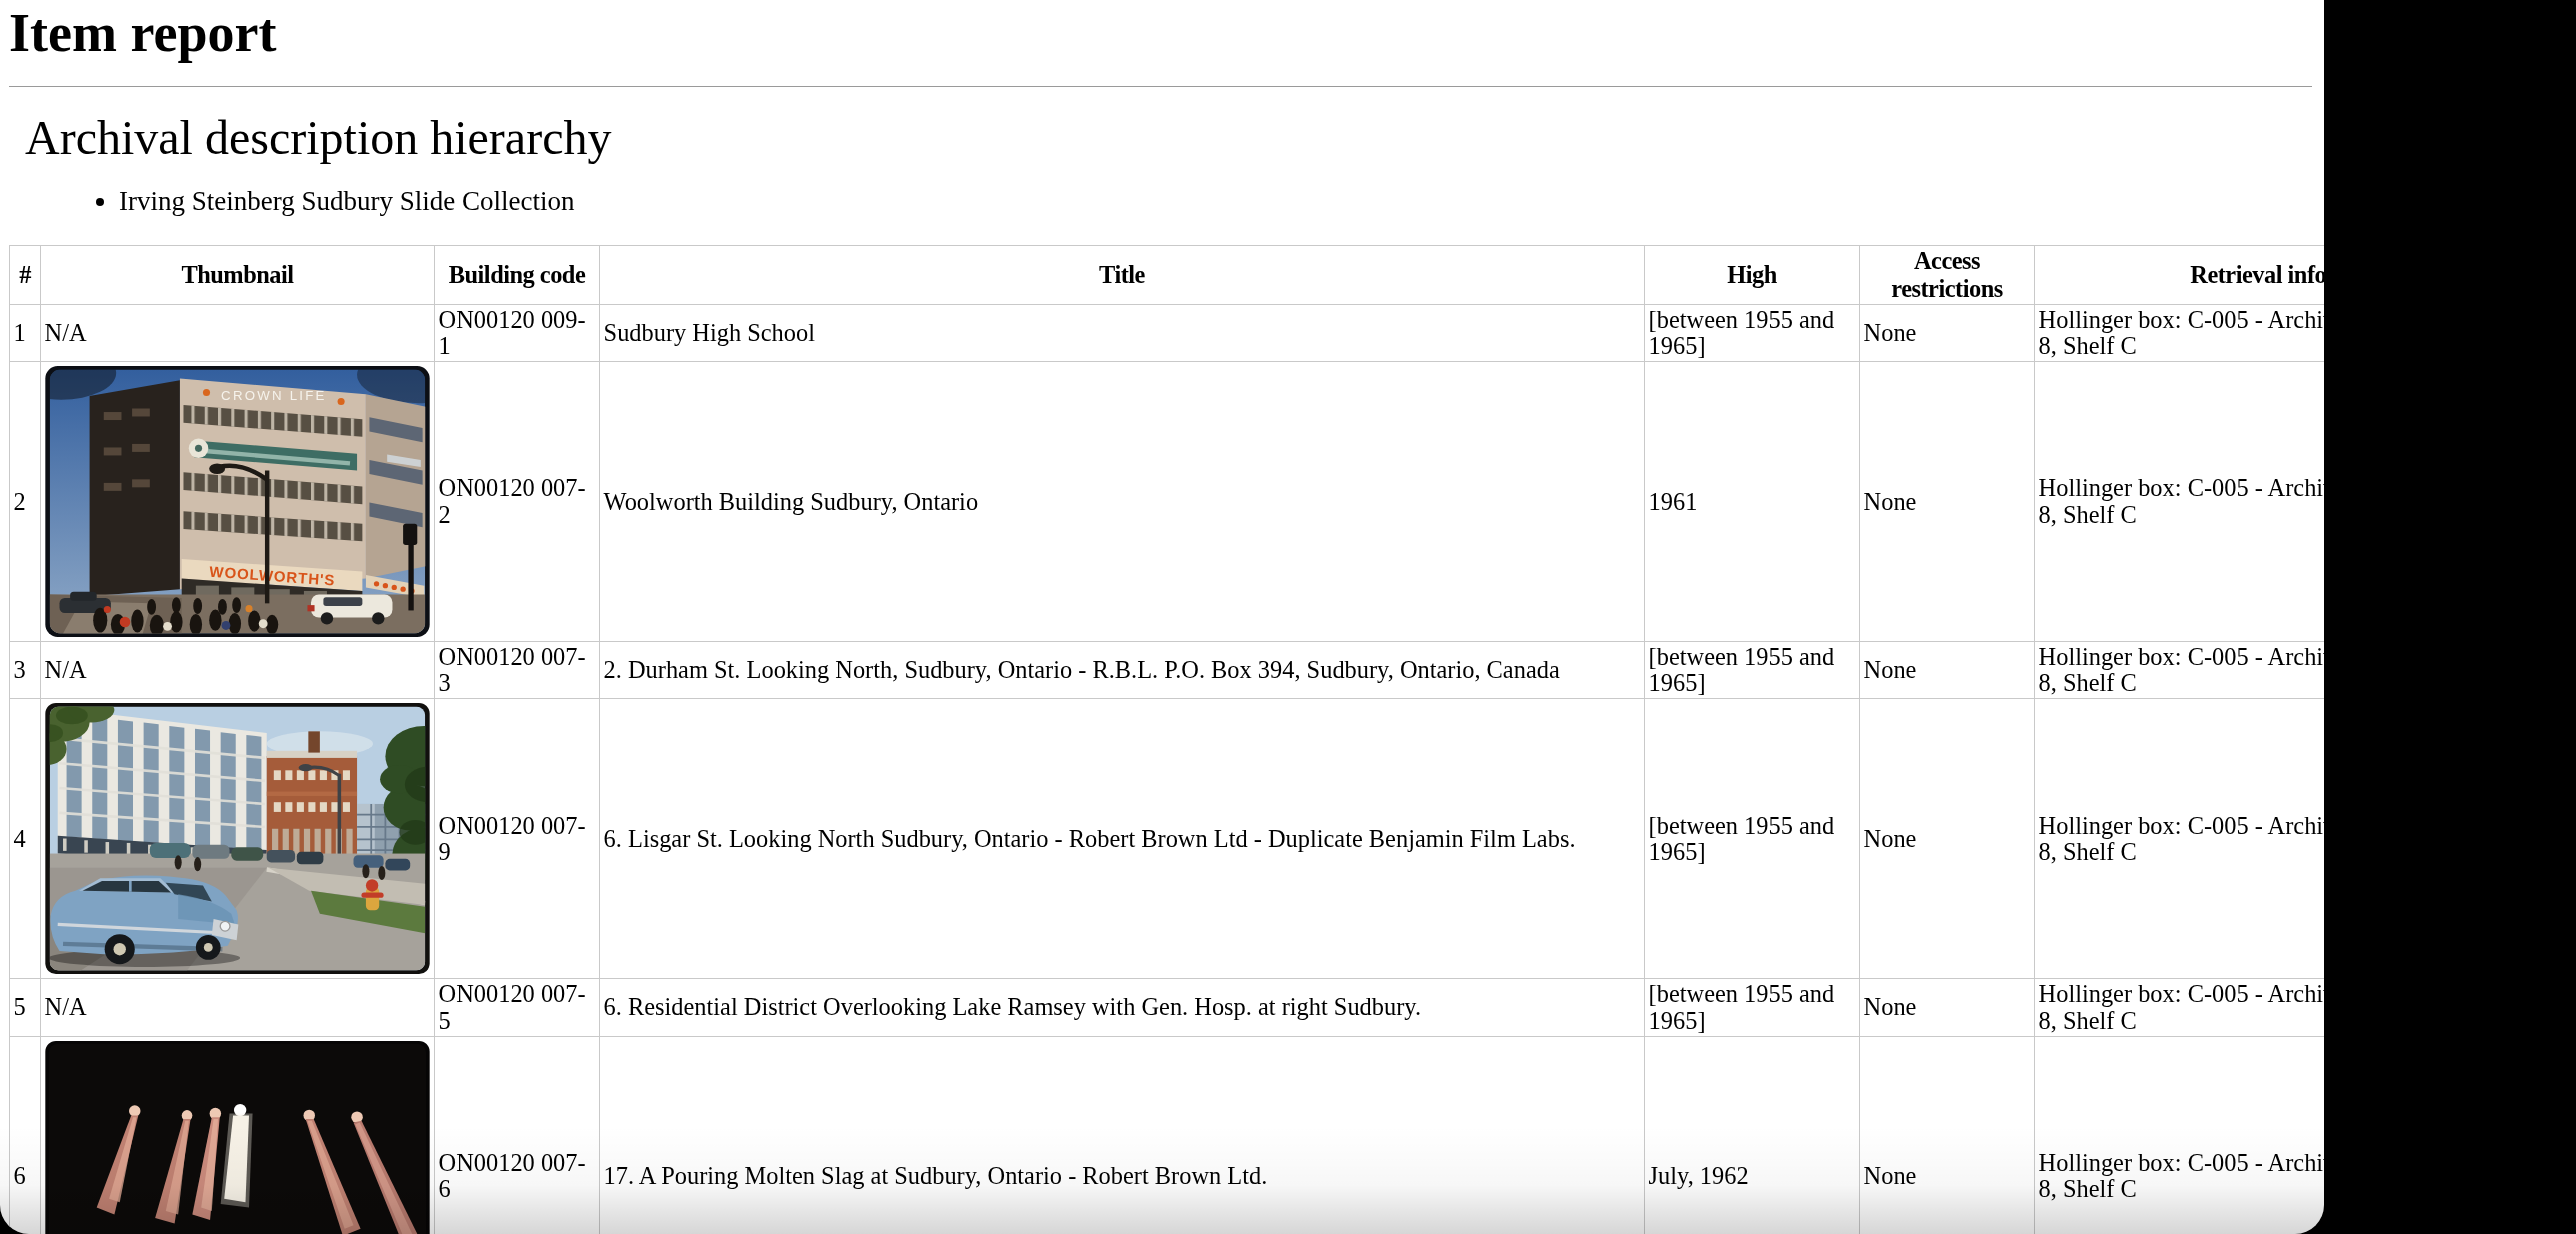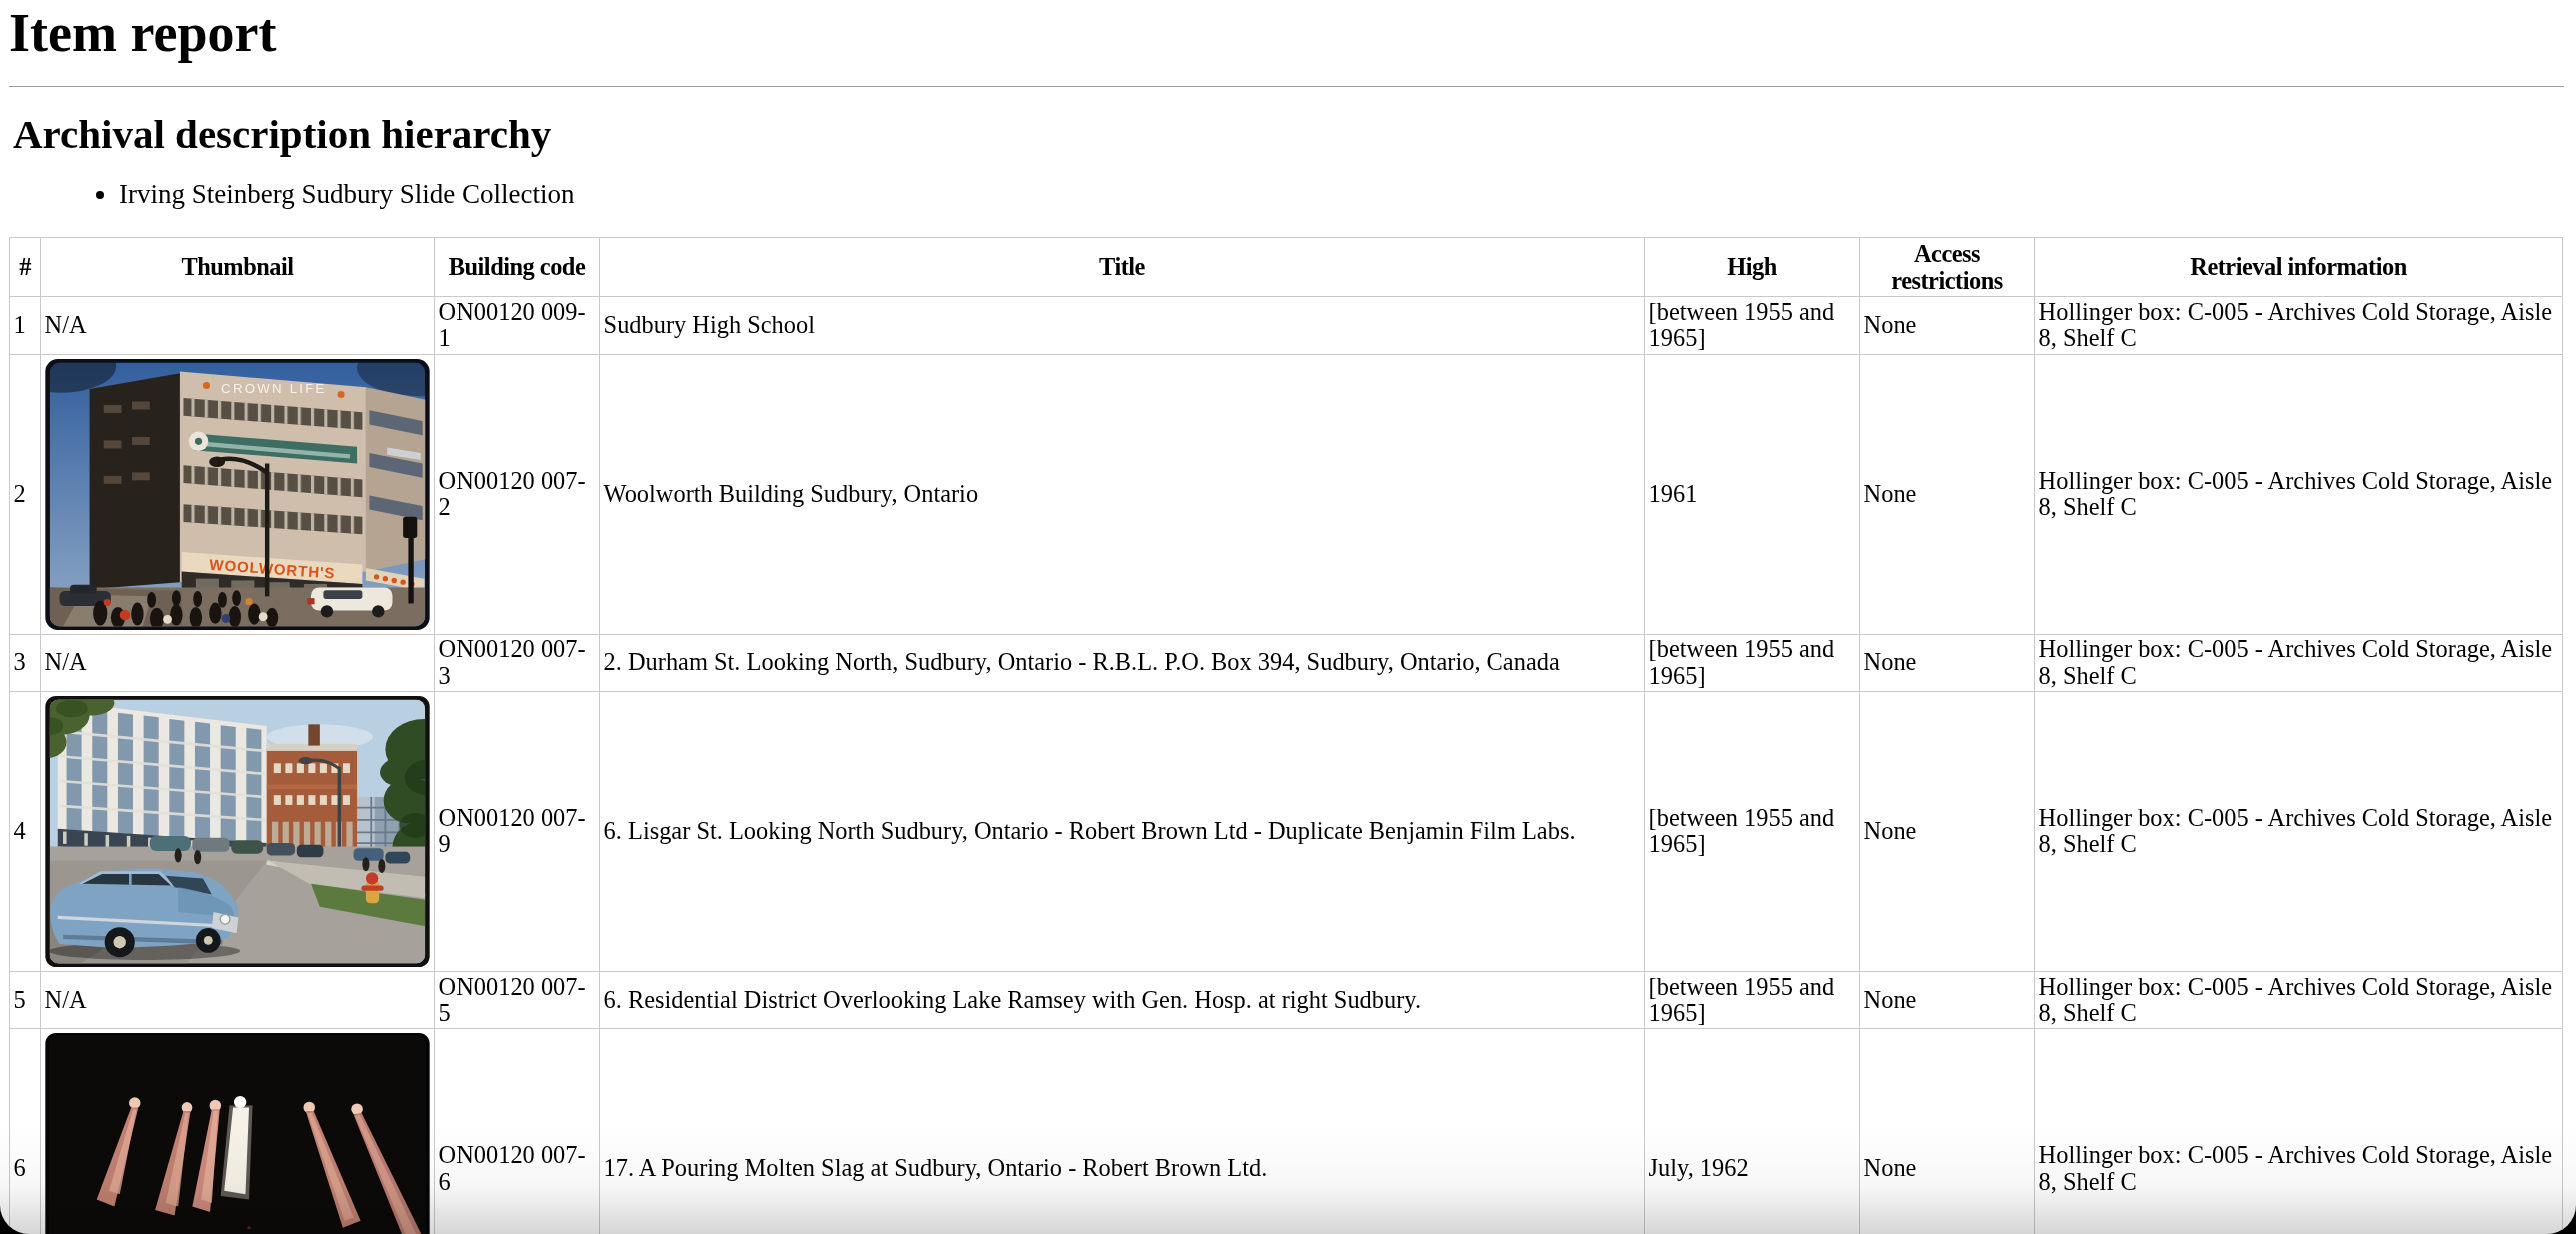--- a/index.html
+++ b/index.html
@@ -1,42 +1,42 @@
 <!DOCTYPE html>
 <html style="font-size:14.5px"><head>
 <meta charset="utf-8">
 <title>Item report</title>
 <style>
   html, body { margin: 0; padding: 0; background: #000; }
   body { font-family: "Liberation Serif", "DejaVu Serif", serif; color: #000; }
   .page {
     position: relative;
-    width: 2576px;
+    width: 2324px;
     height: 1234px;
     background: #fff;
     border-radius: 0 0 29px 29px;
     overflow: hidden;
   }
   .content { padding: 3.6px 11.8px 0 9px; }
 
   h1.report-title {
     font-size: 54px;
     font-weight: bold;
     margin: 0 0 23.5px 0;
     line-height: 1.1;
   }
   hr.divider {
     border: none;
     border-top: 1.8px solid #9a9a9a;
     margin: 0;
   }
   h2.section-heading {
-    font-size: 41px;
-    font-weight: bold;
-    margin: 25px 0 0 4px;
+    font-size: 48px;
+    font-weight: normal;
+    margin: 25px 0 0 16px;
     line-height: 1.1;
   }
   ul.hierarchy-list {
     margin: 20px 0 0 0;
     padding-left: 62px;
     font-size: 27px;
   }
   ul.hierarchy-list li { line-height: 1.2; margin-left: 48px; }
 
   table.report-table {

